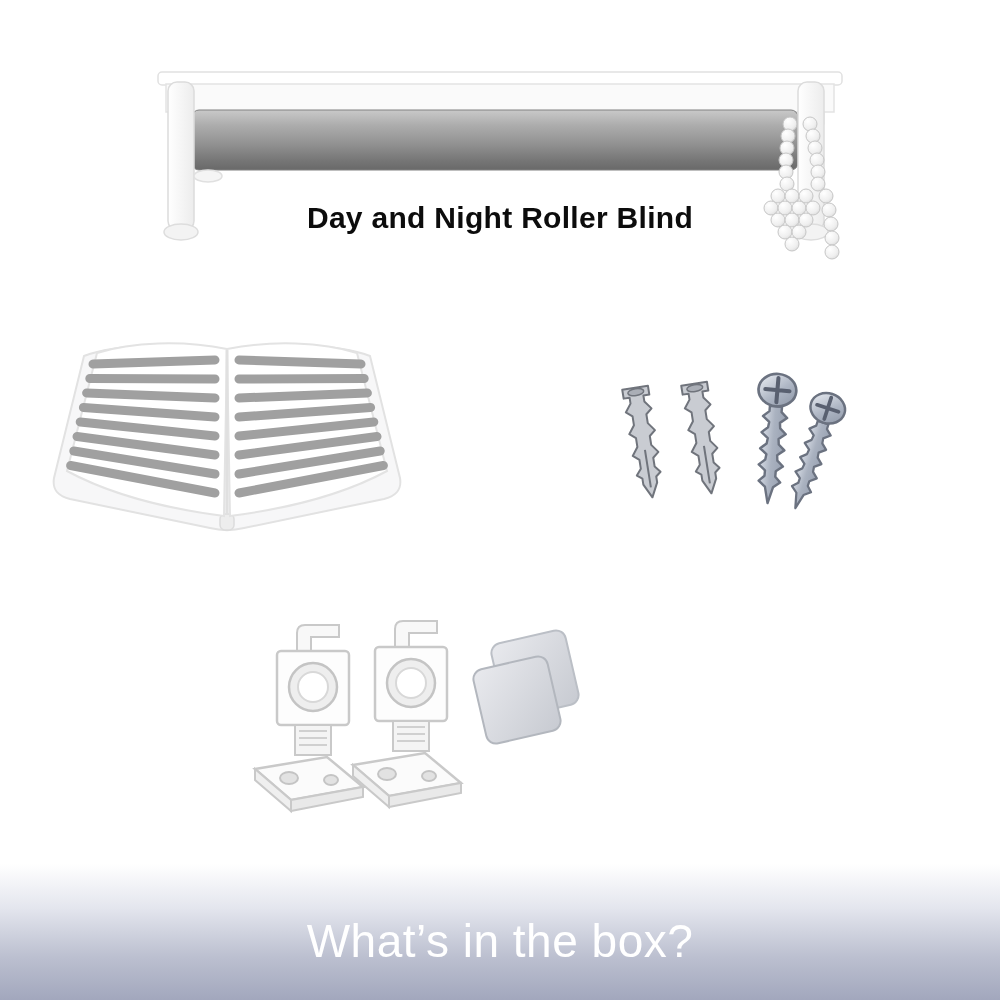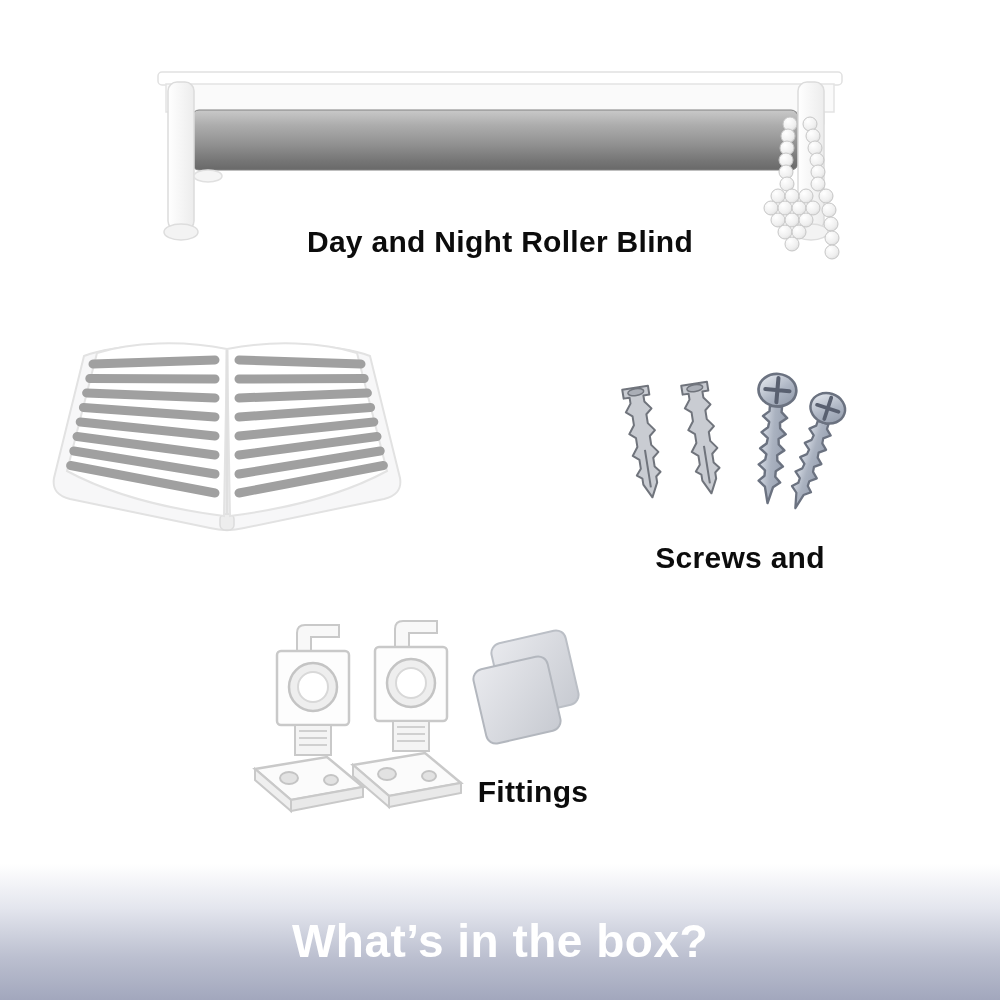--- a/index.html
+++ b/index.html
@@ -10,39 +10,38 @@
   }
   .canvas { position:relative; width:1000px; height:1000px; overflow:hidden; background:#ffffff; }
   .illus { position:absolute; }
   .label {
     position:absolute;
     font-weight:700;
     font-size:30px;
     color:#0c0c0c;
     text-align:center;
     letter-spacing:0.3px;
-    margin-top:24px;
   }
   #blind-illus    { left:150px; top:66px;  }
   #blind-label    { left:200px; top:201px; width:600px; }
   #book-illus     { left:52px;  top:326px; }
   #book-label     { left:52px;  top:541px; width:350px; }
   #screws-illus   { left:600px; top:362px; }
   #screws-label   { left:590px; top:514px; width:300px; line-height:40px; }
   #fittings-illus { left:235px; top:612px; }
   #fittings-label { left:448px; top:751px; width:170px; }
   .banner {
     position:absolute; left:0; bottom:0;
     width:1000px; height:136px;
     background:linear-gradient(180deg,#ffffff 0%,#e4e6ee 32%,#bcc0d0 68%,#a2a7bd 100%);
   }
   .banner-title {
     position:absolute; left:0; top:50px; width:100%;
     text-align:center;
-    font-size:46px; font-weight:700;
+    font-size:46px; font-weight:400;
     color:#ffffff;
     letter-spacing:0.5px;
   }
 </style>
 </head>
 <body>
 
 <div class="canvas">
 
   <svg id="blind-illus" class="illus" width="700" height="200" viewBox="0 0 700 200">
@@ -182,21 +181,20 @@
       <ellipse cx="0" cy="-46" rx="14" ry="12" fill="url(#metalG)" stroke="#6b7280" stroke-width="2"></ellipse>
       <path d="M -9 -46 H 9 M 0 -55 V -37" stroke="#596070" stroke-width="3" stroke-linecap="round"></path>
     </g>
     <g transform="translate(210,101) rotate(18) scale(1.25)">
       <path d="M -4.5 -34 H 4.5 L 4.5 -30 L 9 -26 L 4 -22 L 4.5 -18 L 9 -14 L 4 -10 L 4.5 -6 L 9 -2 L 4 2 L 4.5 6 L 9 10 L 4 14 L 4 18 L 8 22 L 3 26 L 0 38 L -3 26 L -8 22 L -4 18 L -4 14 L -9 10 L -4.5 6 L -4 2 L -9 -2 L -4.5 -6 L -4 -10 L -9 -14 L -4.5 -18 L -4 -22 L -9 -26 L -4.5 -30 Z" fill="url(#metalG2)" stroke="#6b7280" stroke-width="1.8" stroke-linejoin="round"></path>
       <ellipse cx="0" cy="-46" rx="14" ry="12" fill="url(#metalG)" stroke="#6b7280" stroke-width="2"></ellipse>
       <path d="M -9 -46 H 9 M 0 -55 V -37" stroke="#596070" stroke-width="3" stroke-linecap="round"></path>
     </g>
   </svg>
   <div id="screws-label" class="label">
-    <div>Screws and</div>
   </div>
 
   <svg id="fittings-illus" class="illus" width="355" height="210" viewBox="0 0 355 210">
     <defs>
       <linearGradient id="covG" x1="0" y1="0" x2="1" y2="1">
         <stop offset="0" stop-color="#e9eaee"></stop>
         <stop offset="1" stop-color="#c7cad1"></stop>
       </linearGradient>
       <g id="bracket-shape">
         <path d="M 50 34 L 50 16 Q 50 8 58 8 L 92 8 L 92 20 L 64 20 L 64 34 Z" fill="#f8f8f8" stroke="#c9c9c9" stroke-width="2"></path>
@@ -218,19 +216,18 @@
     <use href="#bracket-shape" transform="translate(12,5)"></use>
     <use href="#bracket-shape" transform="translate(110,1)"></use>
 
     <g transform="rotate(-13 300 62)">
       <rect x="262" y="24" width="76" height="76" rx="10" fill="url(#covG)" stroke="#bbbfc6" stroke-width="2"></rect>
     </g>
     <g transform="rotate(-13 282 88)">
       <rect x="244" y="50" width="76" height="76" rx="10" fill="url(#covG)" stroke="#b3b7be" stroke-width="2"></rect>
     </g>
   </svg>
-  <div id="fittings-label" class="label">Fittings</div>
 
   <footer class="banner">
     <div class="banner-title">What’s in the box?</div>
   </footer>
 
 </div>
 
 </body></html>

